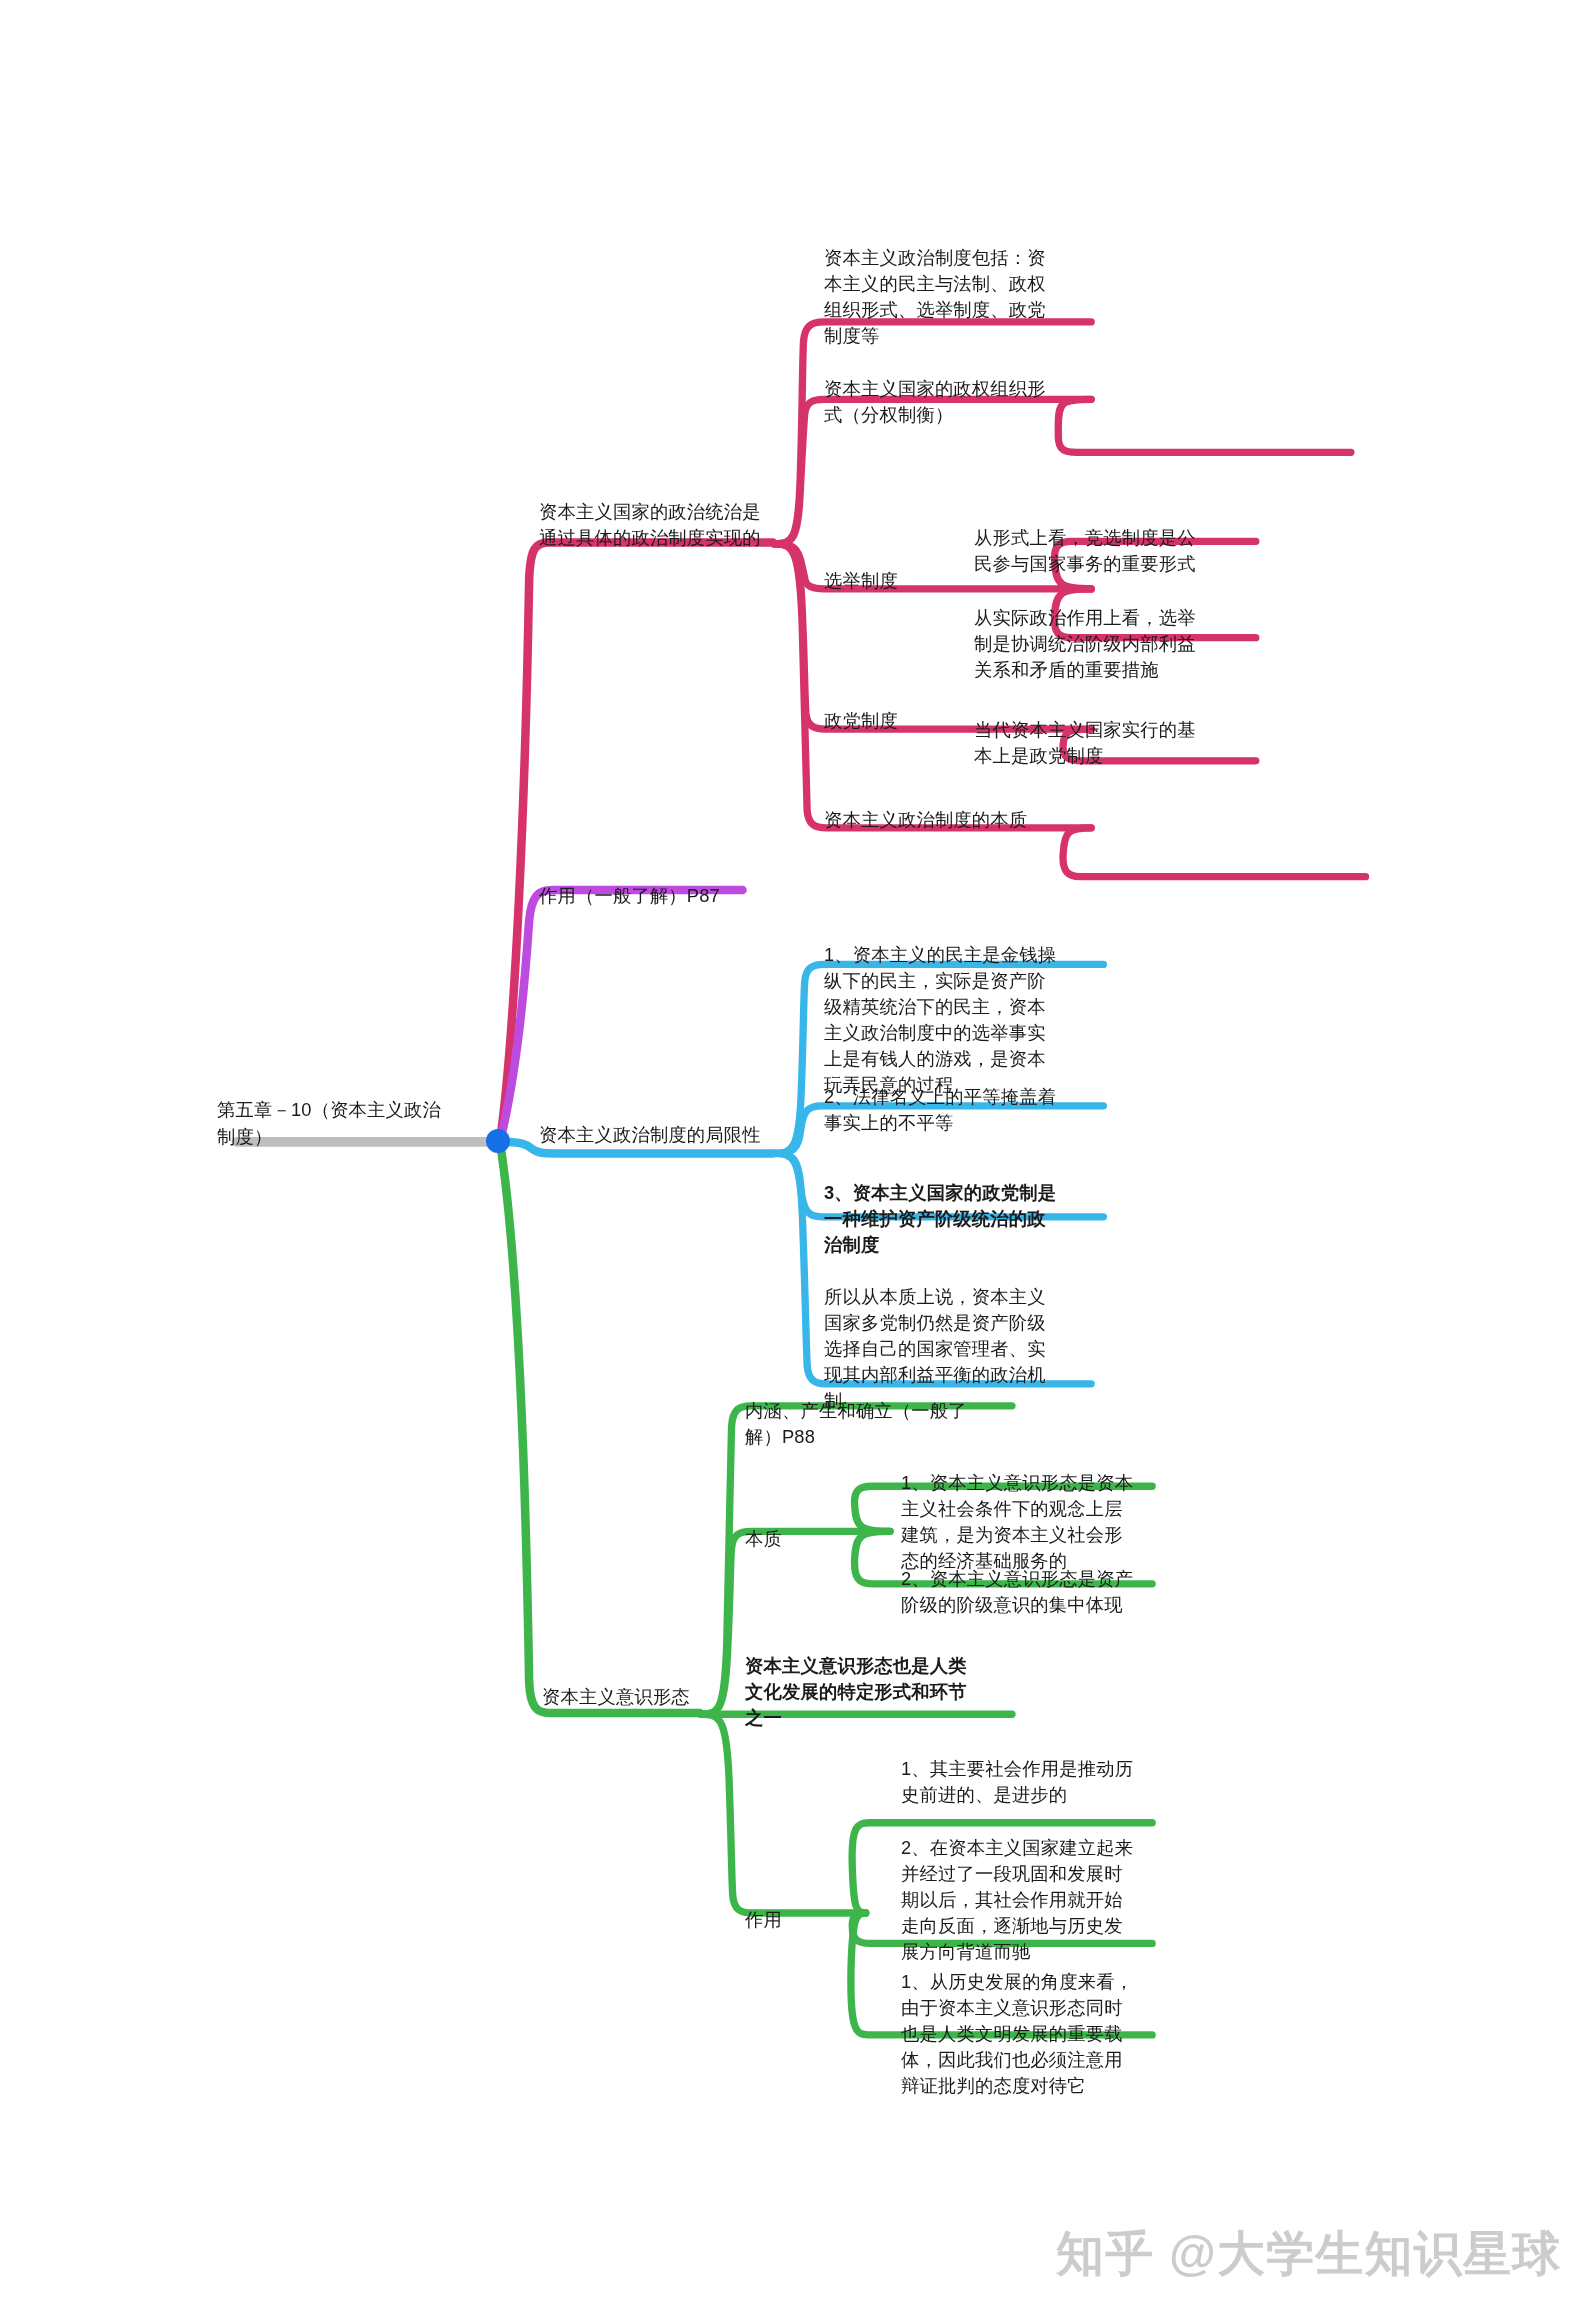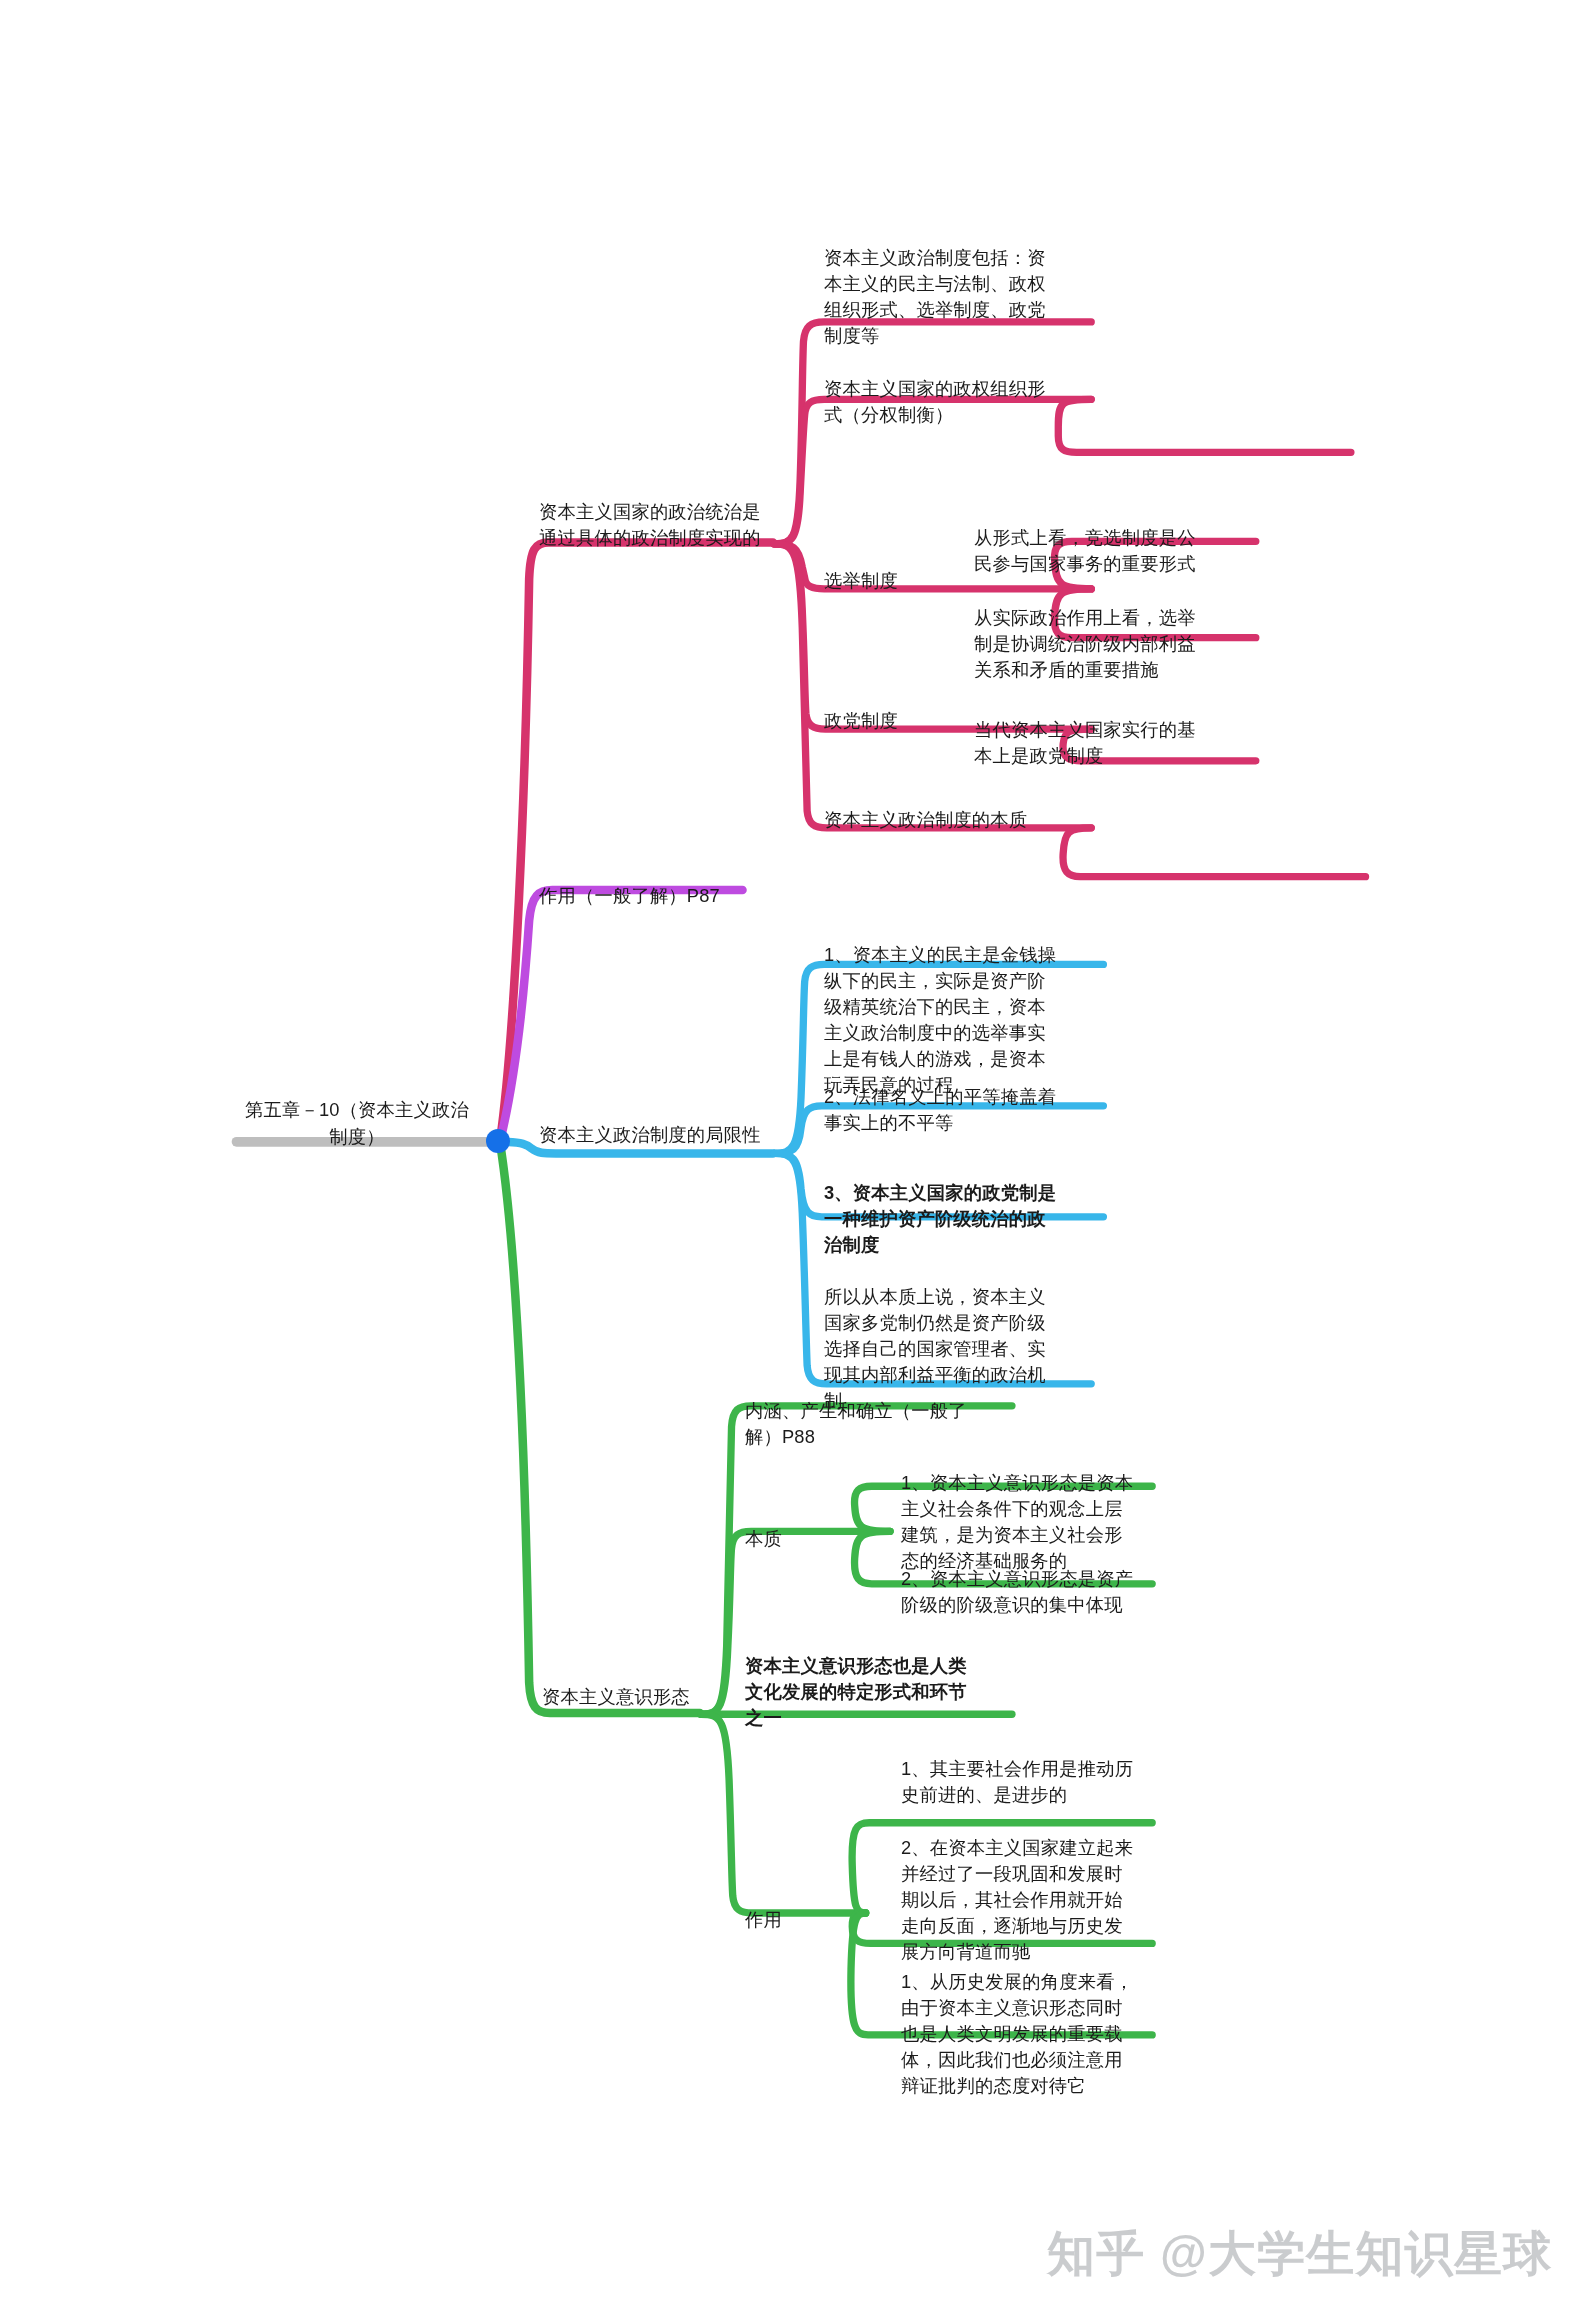--- a/index.html
+++ b/index.html
@@ -31,38 +31,39 @@
     color: #1b1b1b;
     font-size: 18.3px;
     line-height: 1.42;
     letter-spacing: 0.2px;
     white-space: pre-wrap;
     word-break: break-word;
     box-sizing: border-box;
     margin-top: 19px;
   }
   .node.root {
-    text-align: center;
+    text-align: left;
     font-size: 18.3px;
     line-height: 1.45;
   }
   .node.branch {
     font-size: 18.3px;
   }
   .node.leaf {
     font-size: 18.3px;
   }
   .watermark {
     position: absolute;
     color: #c8cacc;
     font-size: 48px;
     letter-spacing: 1.2px;
     white-space: nowrap;
     font-weight: 600;
     opacity: 0.95;
+    margin-left: 9px;
   }
   .root-dot {
     position: absolute;
     width: 24.4px;
     height: 24.4px;
     border-radius: 50%;
     background: #1570e8;
     box-shadow: 0 0 0 0.6px rgba(0,0,0,0.02);
   }
 </style>

